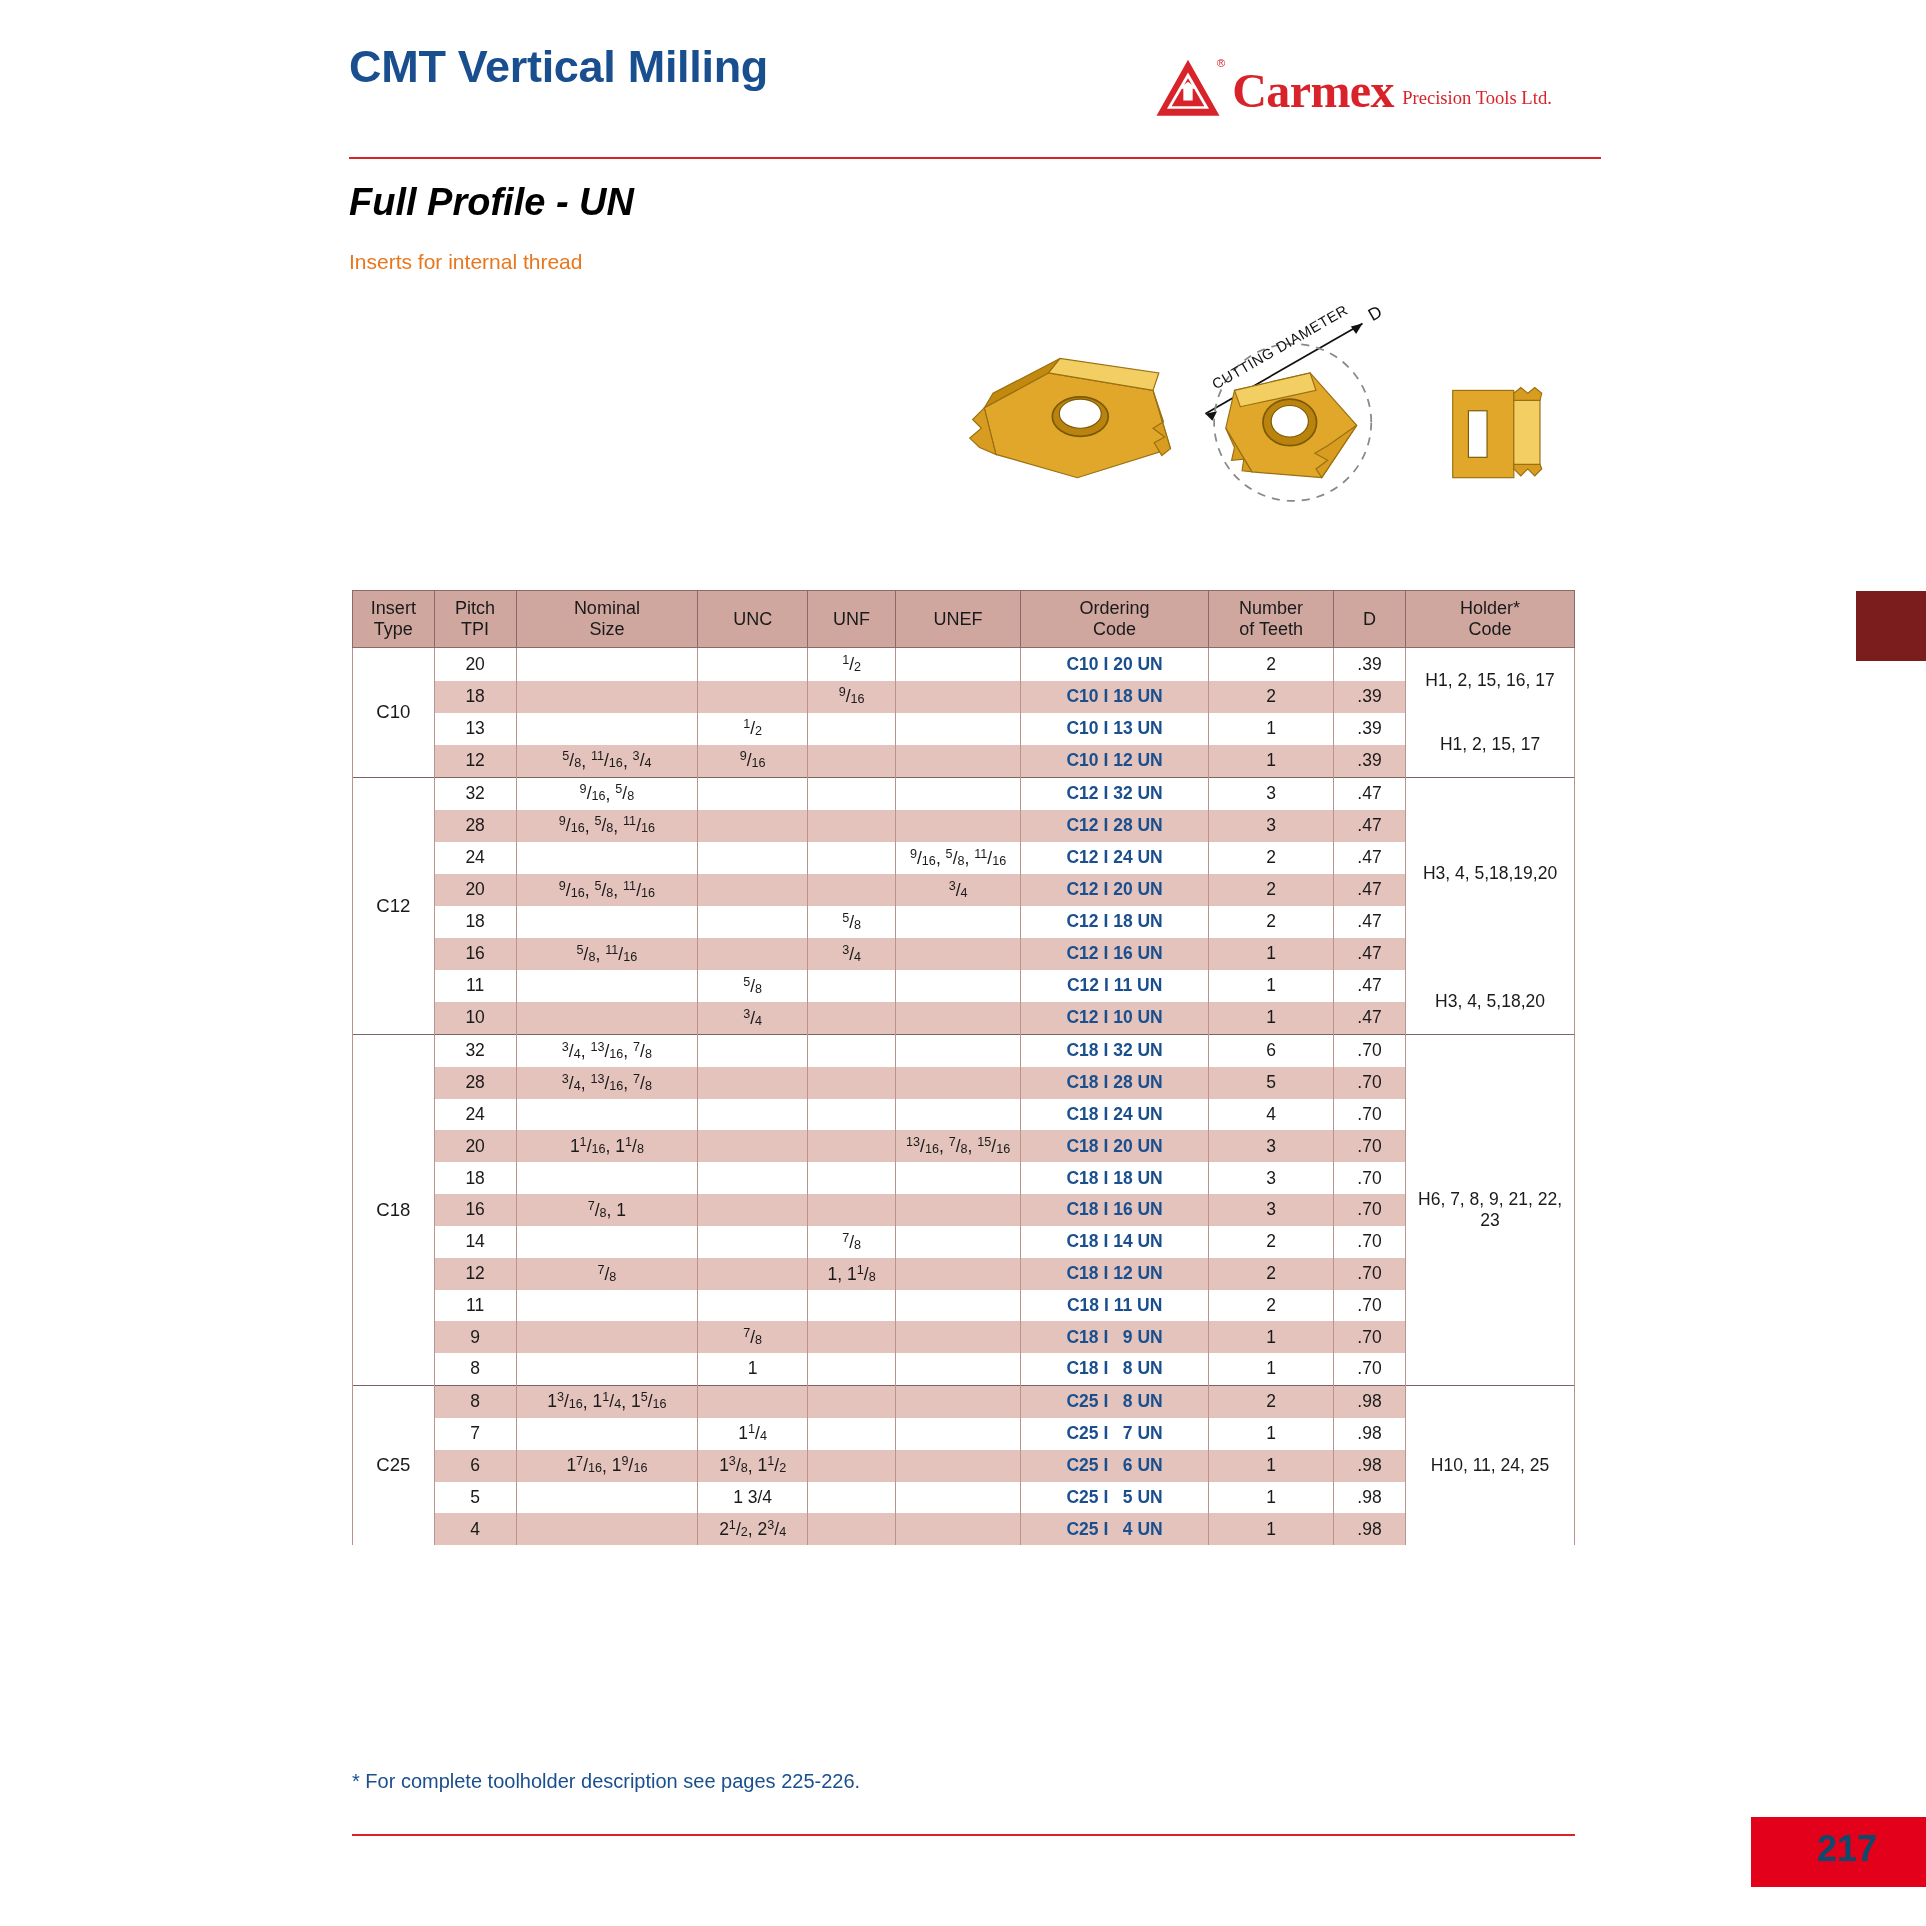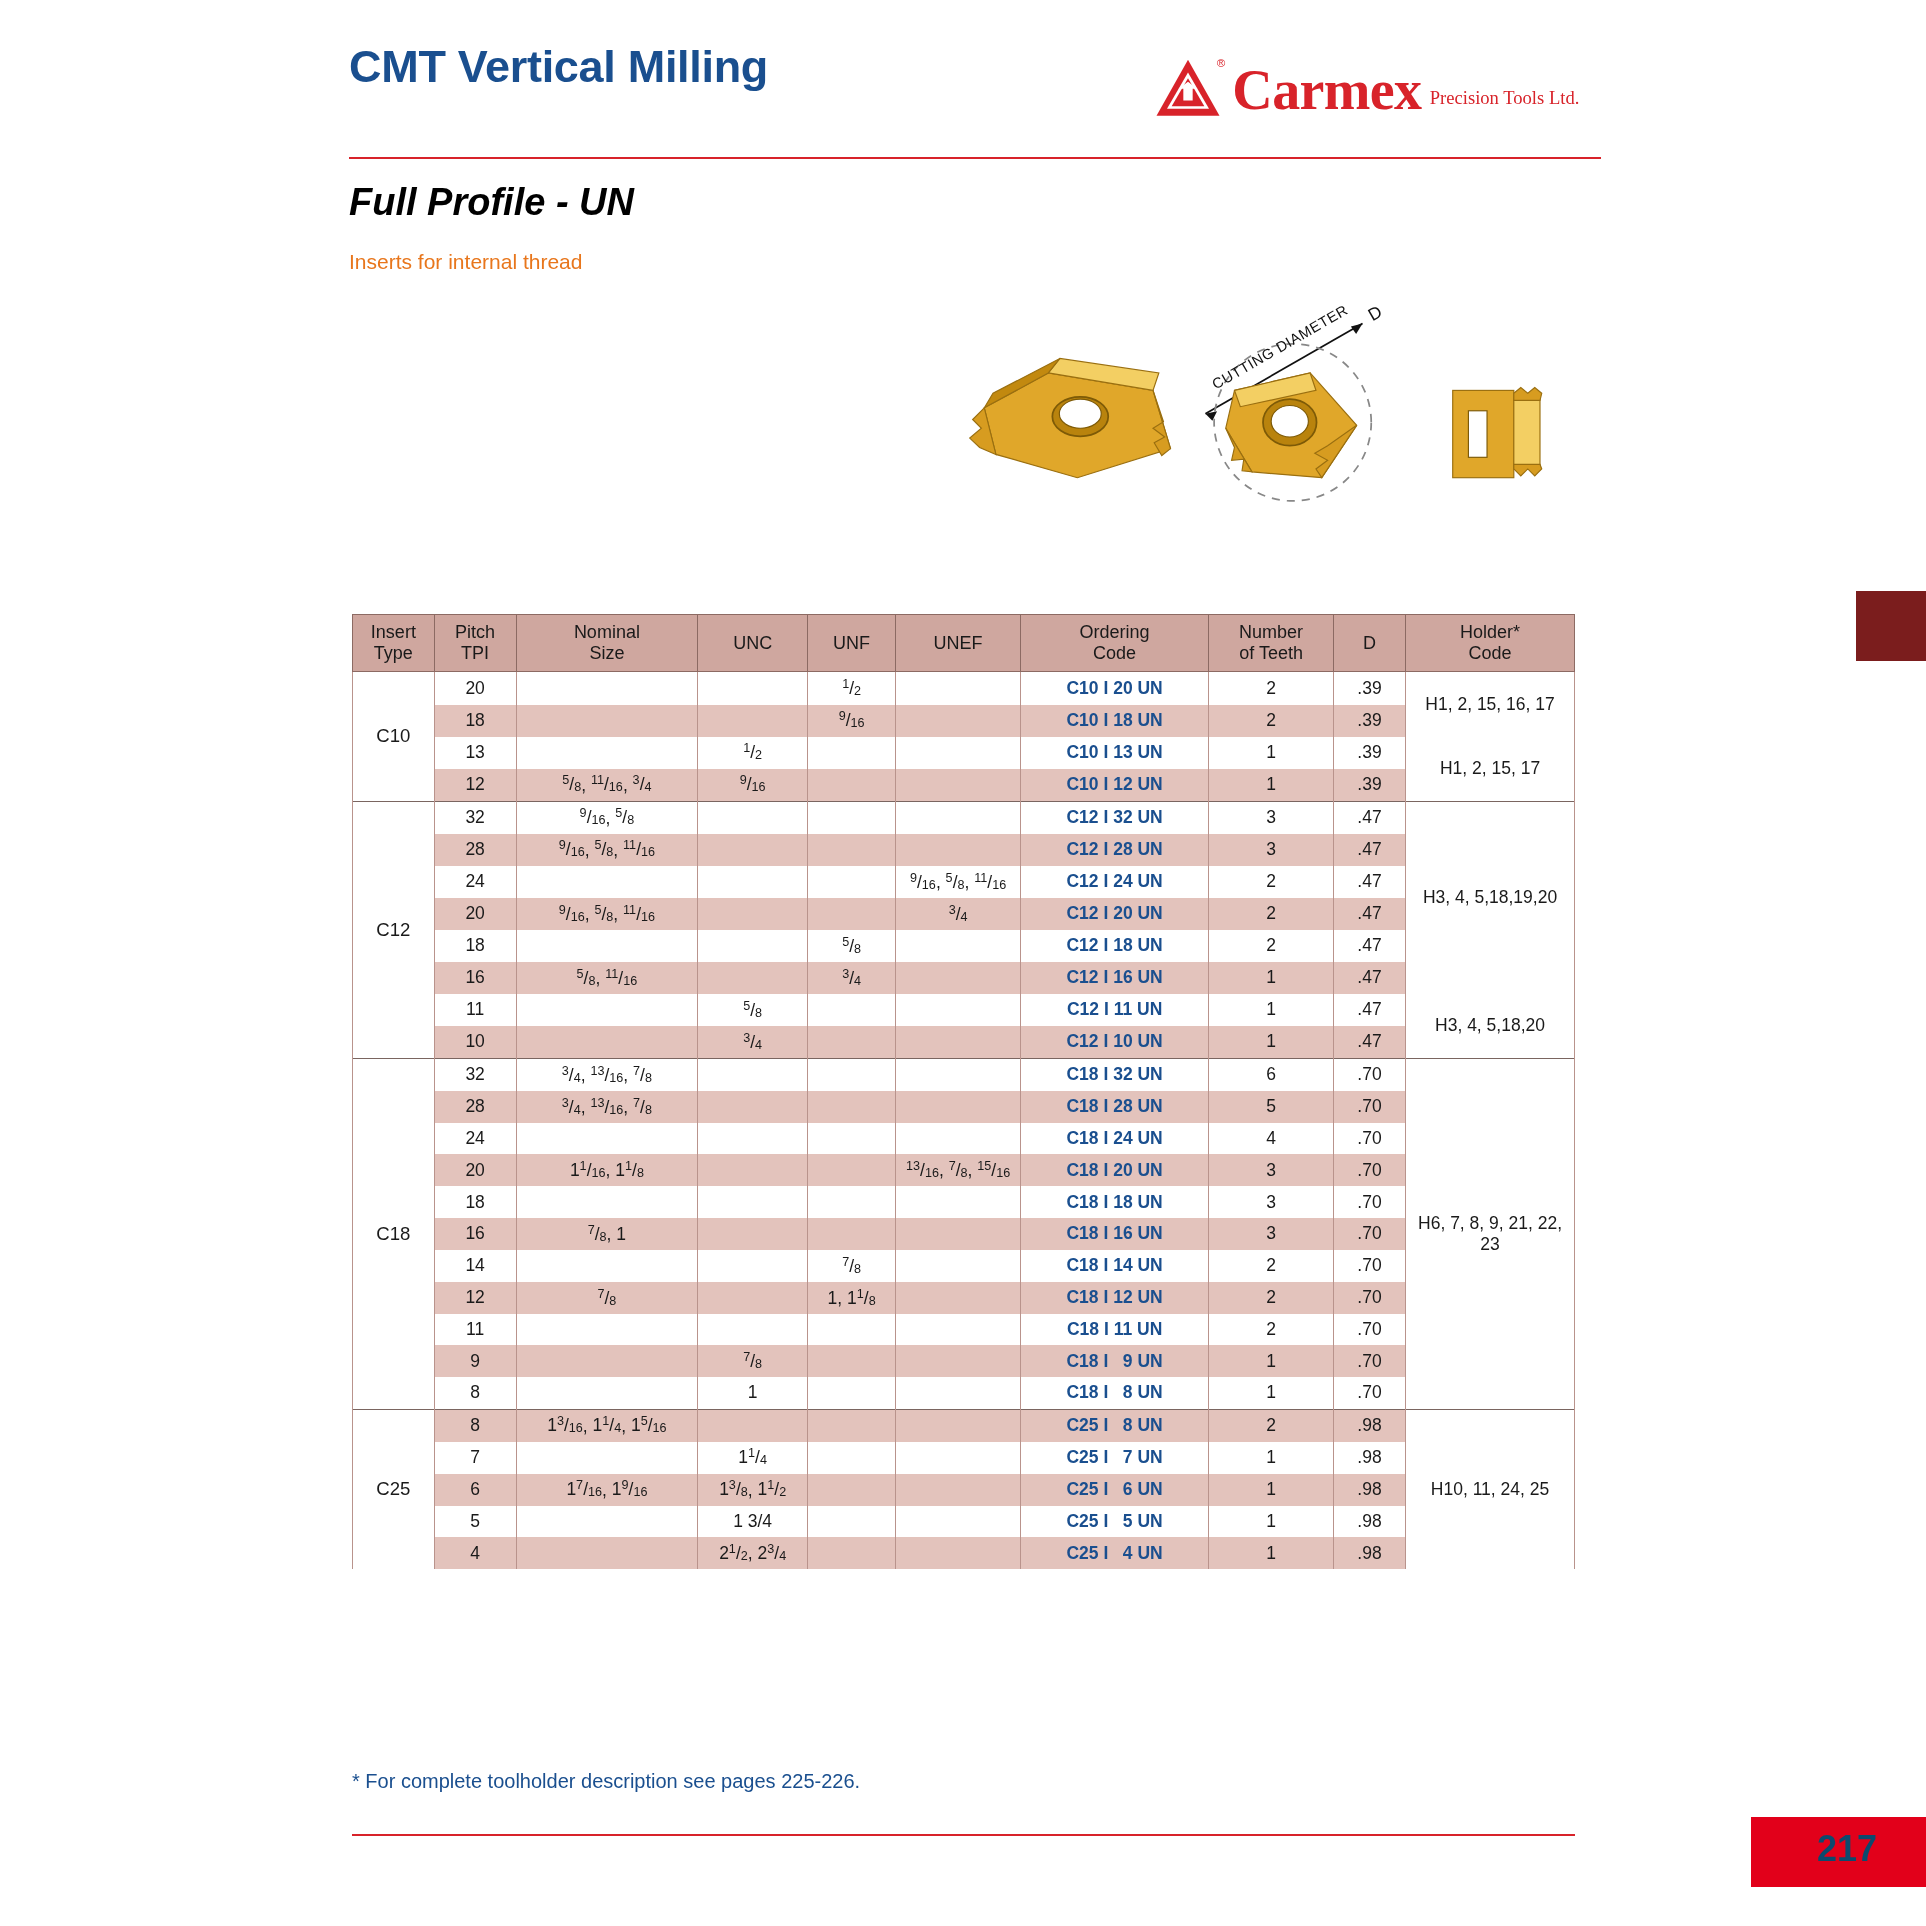--- a/index.html
+++ b/index.html
@@ -55,21 +55,21 @@
     display: flex;
     align-items: center;
   }
   .logo-mark {
     position: relative;
     width: 70px;
     height: 70px;
     margin-right: 9.3px;
   }
   .logo-text {
-    font-size: 56px;
+    font-size: 48px;
     font-weight: bold;
     color: #d8232a;
     font-family: "Liberation Serif", serif;
     letter-spacing: -0.6px;
   }
   .logo-sub {
     font-size: 18.6px;
     font-weight: normal;
     color: #d8232a;
     font-family: "Liberation Serif", serif;
@@ -129,21 +129,21 @@
     top: 591px;
     width: 70px;
     height: 70px;
     background: #7b1d1d;
   }
 
   
   .tablewrap {
     position: absolute;
     left: 352px;
-    top: 614px;
+    top: 590px;
     width: 1223px;
   }
   table.spec {
     border-collapse: collapse;
     width: 1223px;
     font-size: 17.5px;
     color: #1a1a1a;
     table-layout: fixed;
   }
   table.spec th {

